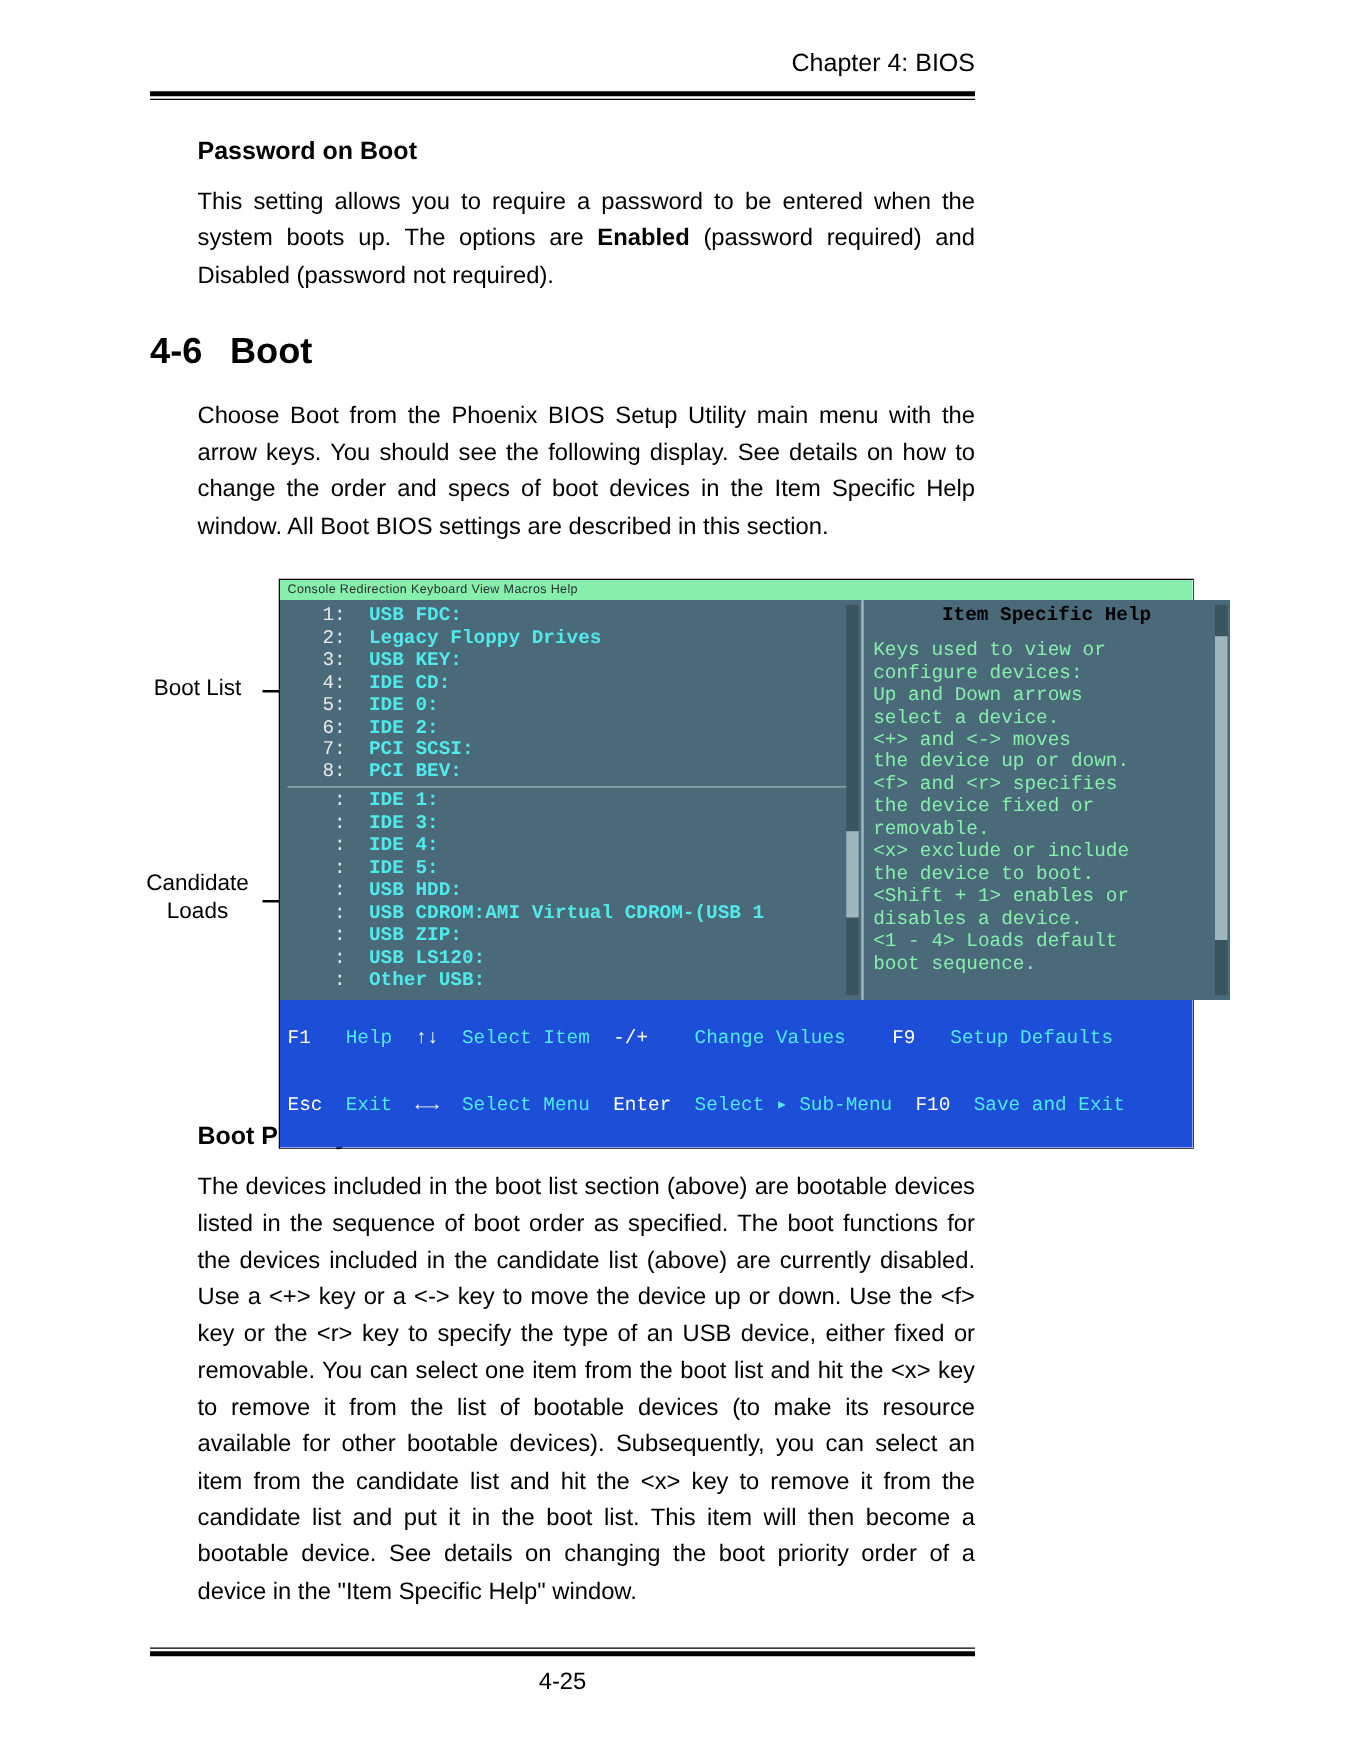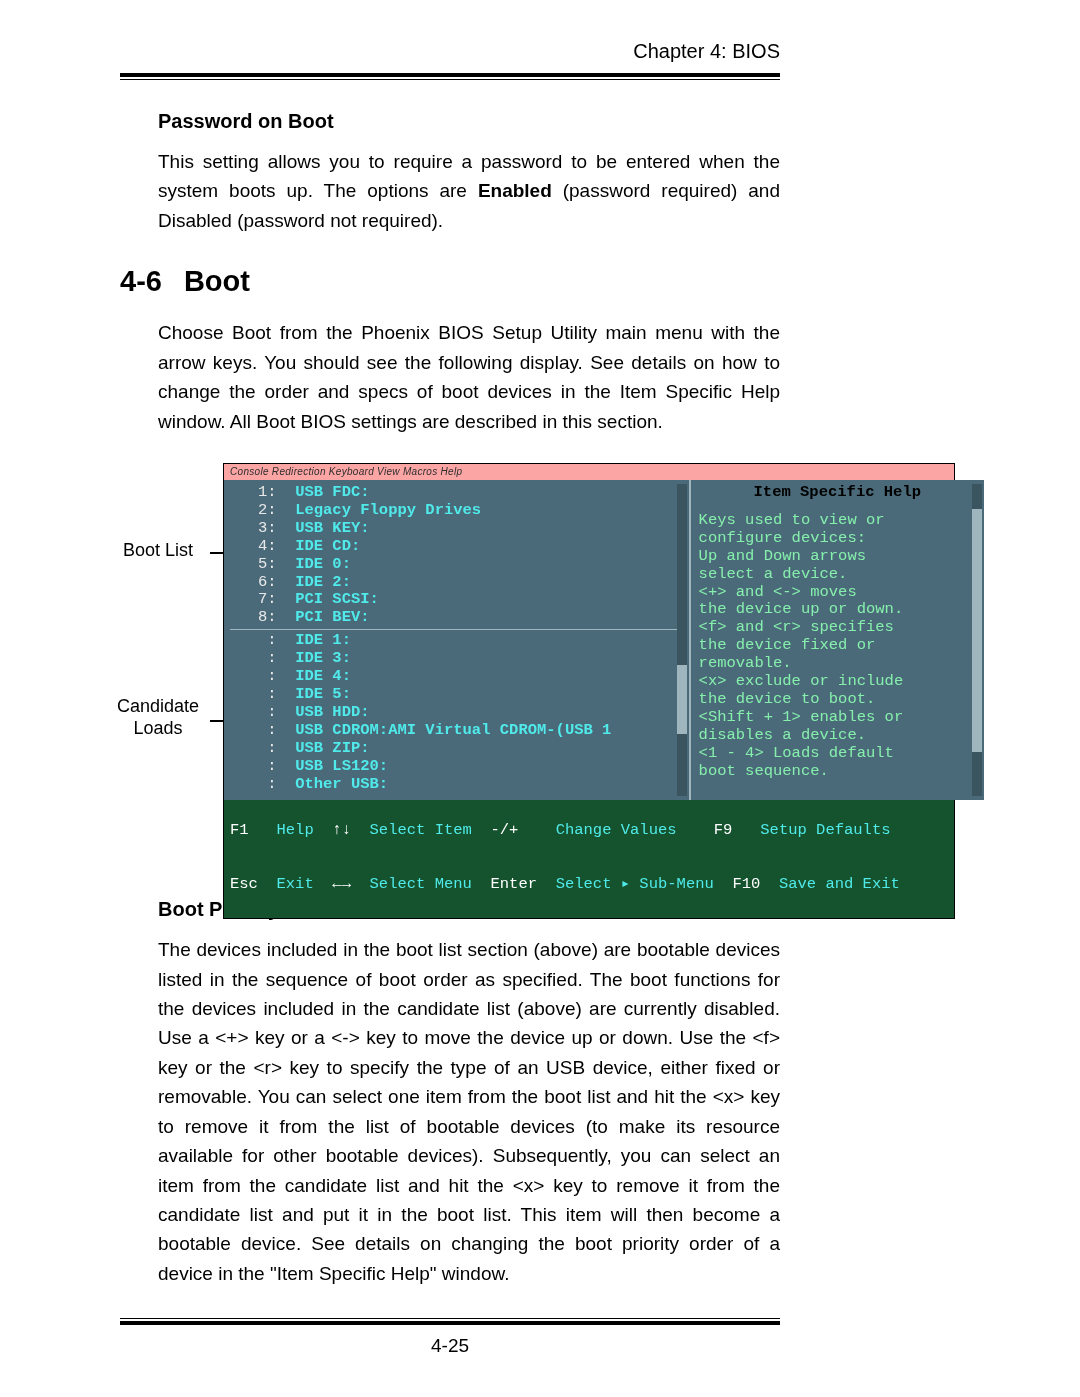--- a/index.html
+++ b/index.html
@@ -77,27 +77,26 @@
     position: absolute;
     left: 104px;
     top: 0;
     width: 730px;
     font-family: "Courier New", monospace;
     font-size: 15.5px;
     line-height: 1.16;
     box-shadow: 0 0 0 1px #000;
   }
   .bios .menubar {
-    background: #fca5a5;
+    background: #86efac;
     color: #2d2d2d;
     font-size: 10px;
     padding: 2px 6px;
     font-family: Arial, sans-serif;
     letter-spacing: 0.3px;
-    font-style: italic;
   }
   .bios .body {
     display: flex;
     background: #4a6a7a;
   }
   .bios .left-pane {
     flex: 0 0 62%;
     background: #4a6a7a;
     padding: 4px 6px 6px 6px;
     color: #50eaea;
@@ -130,21 +129,21 @@
   .bios .scrollbar {
     position: absolute;
     right: 2px; top: 4px; bottom: 4px; width: 10px;
     background: #3a5560;
   }
   .bios .scrollbar .thumb {
     position: absolute; left: 0; right: 0;
     background: #9fb6be;
   }
   .bios .footer {
-    background: #14532d;
+    background: #1d4ed8;
     padding: 4px 6px 6px 6px;
     color: #dedede;
   }
   .bios .footer .frow { white-space: pre; }
   .bios .footer .k { color: #ffffff; }
   .bios .footer .v { color: #50eaea; }
 
   .page-footer-rule-thin {
     border: none;
     border-top: 1px solid #000;

